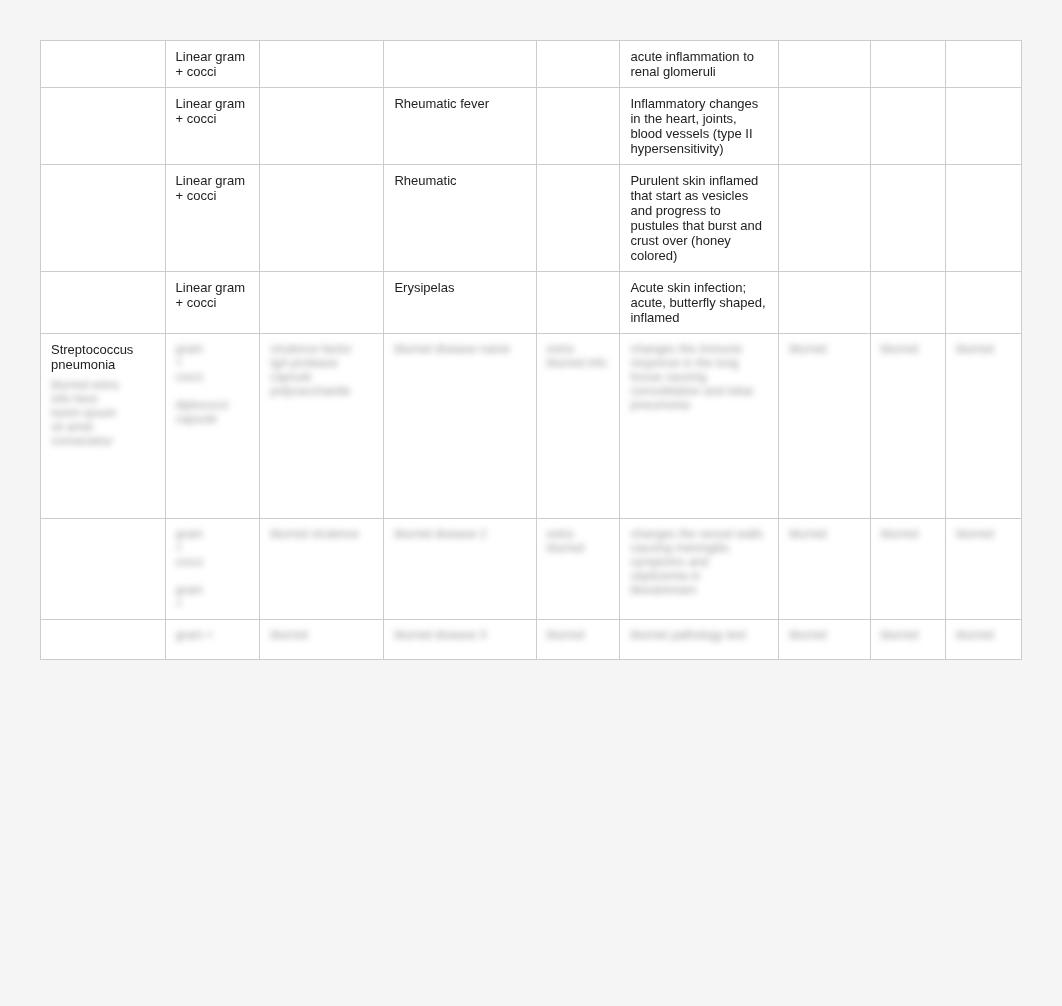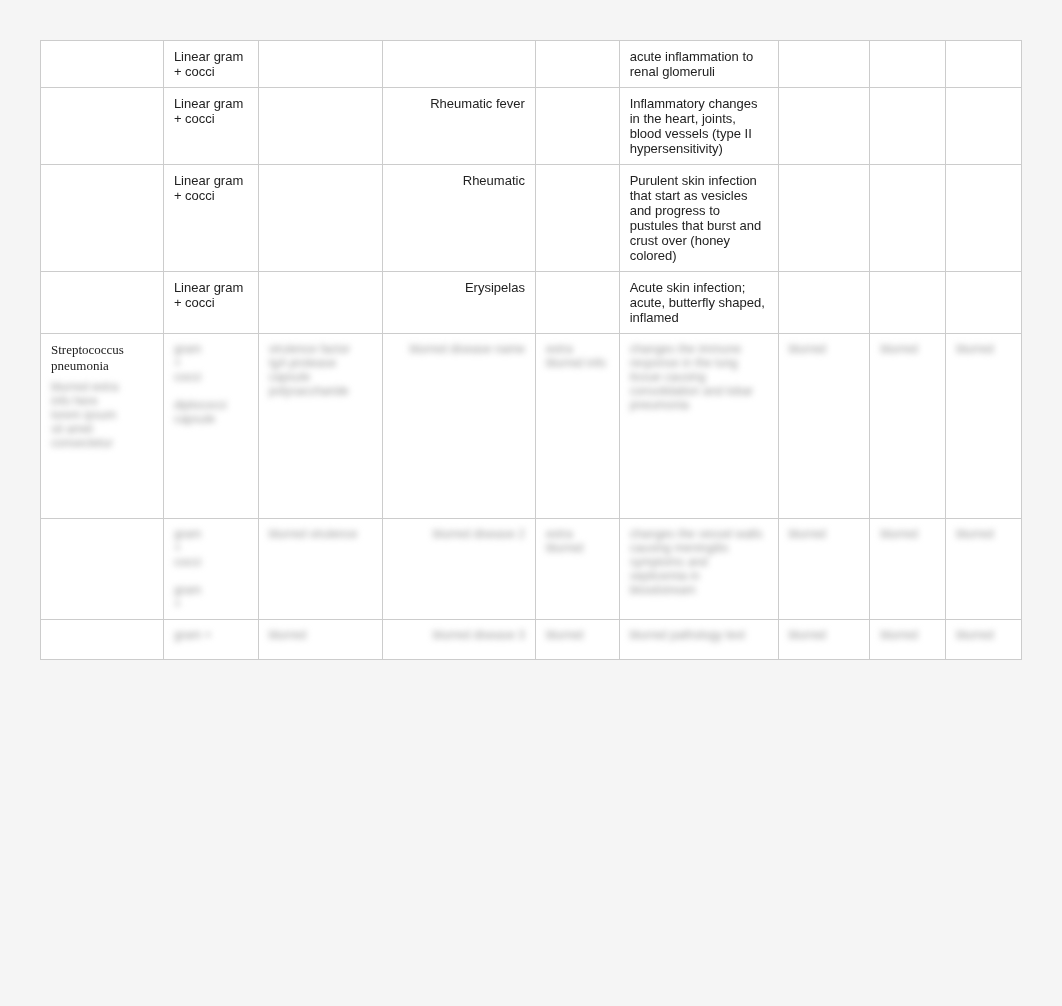--- a/index.html
+++ b/index.html
@@ -24,21 +24,21 @@
       min-height: 40px;
     }
     .blurred {
       filter: blur(3px);
       color: #999;
       font-size: 12px;
     }
     .col-organism { width: 130px; }
     .col-morphology { width: 100px; }
     .col-virulence { width: 130px; }
-    .col-disease { width: 170px; text-align: right; }
+    .col-disease { width: 170px; }
     .col-extra1 { width: 90px; }
     .col-pathology { width: 170px; }
     .col-extra2 { width: 100px; }
     .col-extra3 { width: 80px; }
     .col-extra4 { width: 80px; }
   </style>
 </head>
 <body>
 
 <div class="table-wrapper">
@@ -83,21 +83,21 @@
         <td class="col-organism"></td>
         <td class="col-morphology">
           <span>Linear gram + cocci</span>
         </td>
         <td class="col-virulence"></td>
         <td class="col-disease">
           <span>Rheumatic</span>
         </td>
         <td class="col-extra1"></td>
         <td class="col-pathology">
-          <span>Purulent skin infection that start as vesicles and progress to pustules that burst and crust over (honey colored)</span>
+          <span>Purulent skin inflamed that start as vesicles and progress to pustules that burst and crust over (honey colored)</span>
         </td>
         <td class="col-extra2"></td>
         <td class="col-extra3"></td>
         <td class="col-extra4"></td>
       </tr>
 
       <tr>
         <td class="col-organism"></td>
         <td class="col-morphology">
           <span>Linear gram + cocci</span>
@@ -110,21 +110,21 @@
         <td class="col-pathology">
           <span>Acute skin infection; acute, butterfly shaped, inflamed</span>
         </td>
         <td class="col-extra2"></td>
         <td class="col-extra3"></td>
         <td class="col-extra4"></td>
       </tr>
 
       <tr style="height: 185px;">
         <td class="col-organism">
-          <div style="margin-bottom:6px;font-family:Liberation Serif, serif;">
+          <div style="margin-bottom:6px;">
             <span>Streptococcus pneumonia</span>
           </div>
           <div class="blurred">
             blurred extra<br>info here<br>lorem ipsum<br>sit amet<br>consectetur
           </div>
         </td>
         <td class="col-morphology">
           <div class="blurred">gram<br>+<br>cocci<br><br>diplococci<br>capsule</div>
         </td>
         <td class="col-virulence">

